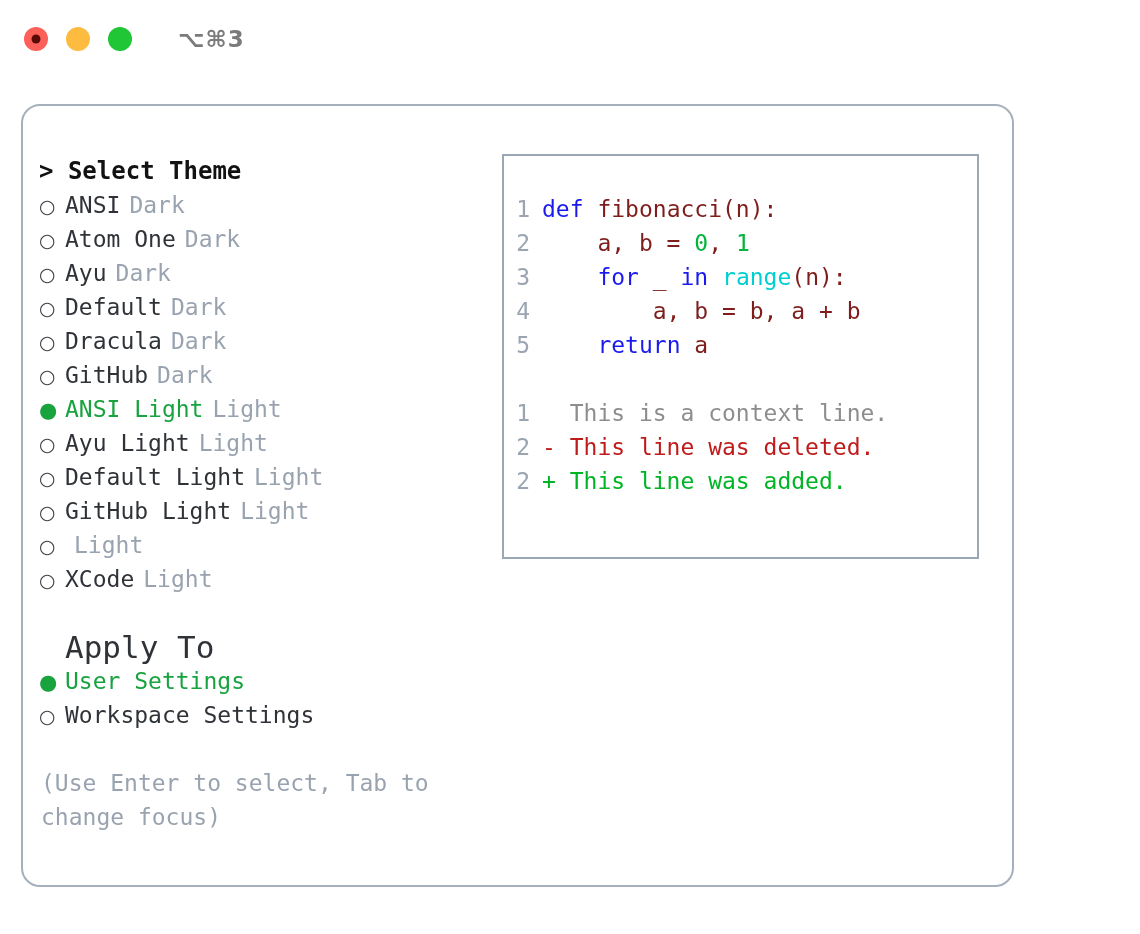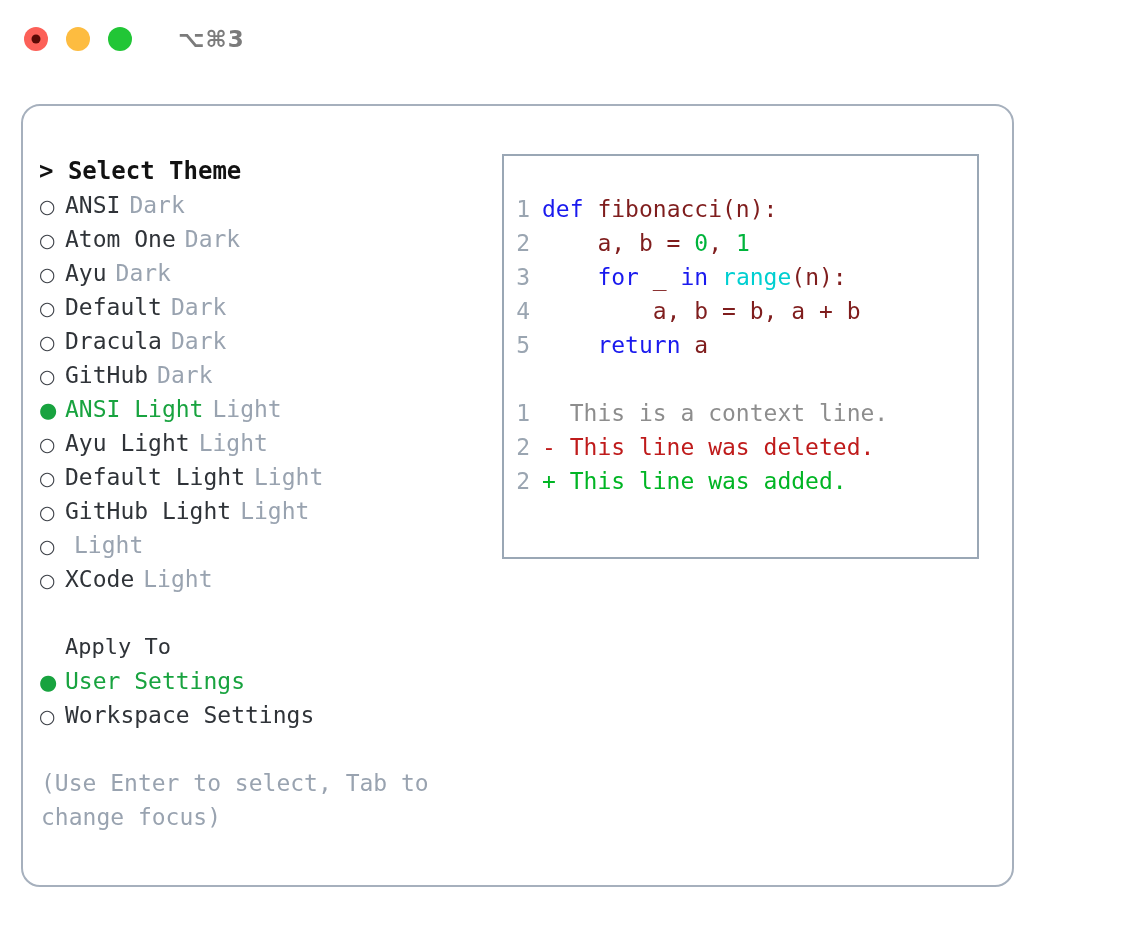--- a/index.html
+++ b/index.html
@@ -133,21 +133,21 @@
   .bullet.sel {
     color: #18a33f;
     font-size: 21px;
   }
   .row-name  { color: #2f3338; }
   .row-kind  { color: #99a3b0; margin-left: 9px; }
   .row.selected .row-name { color: #18a33f; }
   .row.selected .row-kind { color: #99a3b0; }
 
   .apply-head {
-    font-size: 22px;
+    font-size: 31px;
     color: #2f3338;
     line-height: 34px;
     height: 34px;
     padding-left: 26px;
     white-space: pre;
   }
 
   .spacer-row { height: 34px; }
 
   .hint {

